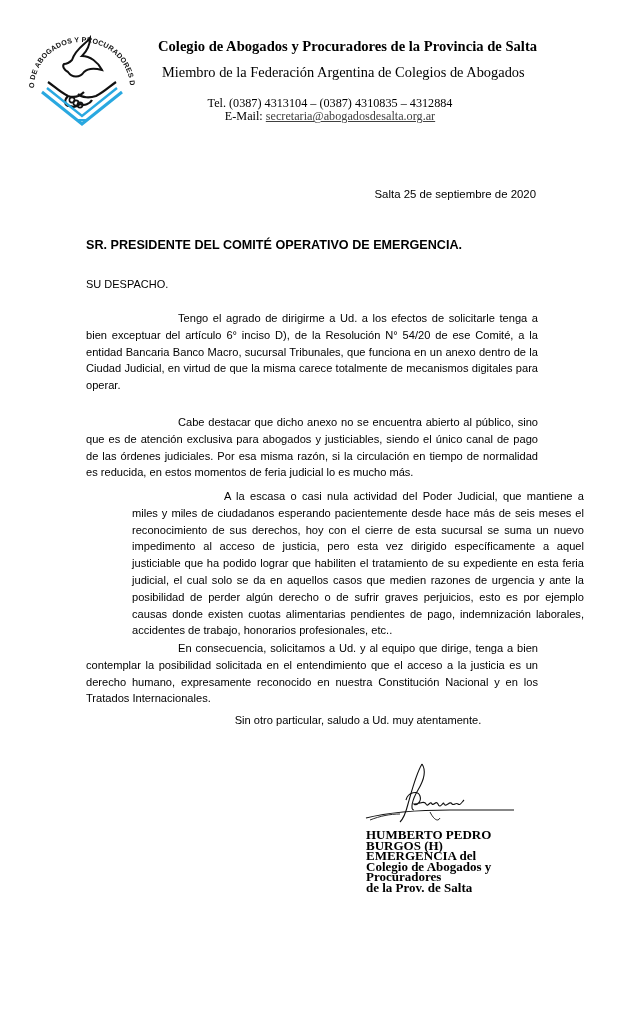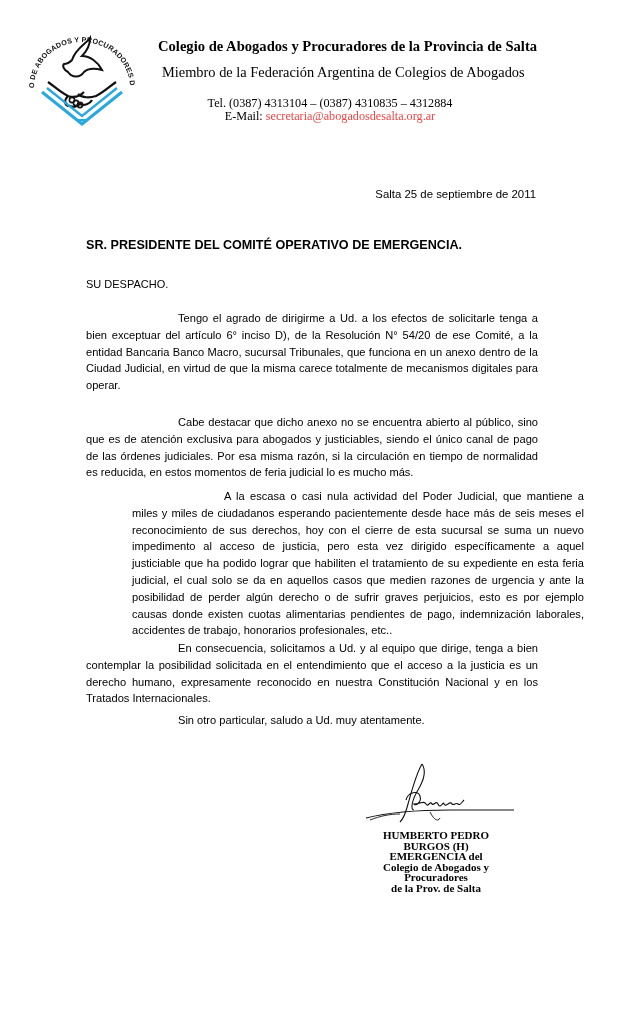--- a/index.html
+++ b/index.html
@@ -5,37 +5,37 @@
     html, body { margin: 0; padding: 0; background: #ffffff; }
     body { width: 622px; height: 1024px; position: relative; overflow: hidden; color: #000; }
     .serif { font-family: "Liberation Serif", "DejaVu Serif", serif; }
     .sans { font-family: "Liberation Sans", "DejaVu Sans", sans-serif; }
 
     #logo { position: absolute; left: 20px; top: 26px; width: 124px; height: 104px; }
 
     .hdr-title { position: absolute; left: 158px; top: 38px; width: 420px; font-size: 14.6px; font-weight: bold; white-space: nowrap; }
     .hdr-sub { position: absolute; left: 162px; top: 64px; font-size: 14.4px; white-space: nowrap; }
     .hdr-addr { position: absolute; left: 170px; top: 97px; width: 320px; text-align: center; font-size: 12.2px; line-height: 13.4px; }
-    .hdr-addr a { color: #ef4444; }
+    .hdr-addr a { color: #404040; text-decoration: underline; }
 
     .date { position: absolute; right: 86px; top: 188px; font-size: 11.4px; white-space: nowrap; }
 
     .addressee { position: absolute; left: 86px; top: 236px; font-size: 12.6px; font-weight: bold; line-height: 18px; white-space: nowrap; }
     .despacho { position: absolute; left: 86px; top: 278px; font-size: 11px; white-space: nowrap; }
 
     .body-text { position: absolute; left: 86px; width: 452px; font-size: 11.1px; line-height: 16.8px; text-align: justify; }
     .body-text .indent { display: inline-block; width: 92px; }
     #p1 { top: 310px; }
     #p2 { top: 414px; }
     #p3 { top: 488px; margin-left: 46px; }
     #p4 { top: 640px; }
-    #p5 { top: 712px; text-align: left; }
+    #p5 { top: 712px; text-align: center; }
 
     #signature { position: absolute; left: 360px; top: 760px; width: 160px; height: 70px; }
-    .sig-block { position: absolute; left: 366px; top: 830px; width: 140px; text-align: center; font-size: 11px; font-weight: bold; line-height: 10.6px; }
+    .sig-block { position: absolute; left: 366px; top: 830px; width: 140px; text-align: left; font-size: 13px; font-weight: bold; line-height: 10.6px; }
   </style>
 </head>
 <body>
 
 <svg id="logo" viewBox="0 0 124 104">
   <defs>
     <path id="ringPath" d="M 14 62 A 48 46 0 0 1 110 62" fill="none"></path>
   </defs>
   <text font-family="Liberation Sans, sans-serif" font-size="7.2" font-weight="bold" fill="#111" letter-spacing="0.2">
     <textPath href="#ringPath" startOffset="50%" text-anchor="middle">COLEGIO DE ABOGADOS Y PROCURADORES DE SALTA</textPath>
@@ -54,21 +54,21 @@
   <rect x="58" y="93" width="8" height="2.4" fill="#29a8e0"></rect>
 </svg>
 
 <div class="hdr-title serif">Colegio de Abogados y Procuradores de la Provincia de Salta</div>
 <div class="hdr-sub serif">Miembro de la Federación Argentina de Colegios de Abogados</div>
 <div class="hdr-addr serif">
   <div>Tel. (0387) 4313104 – (0387) 4310835 – 4312884</div>
   <div><span>E-Mail: </span><a>secretaria@abogadosdesalta.org.ar</a></div>
 </div>
 
-<div class="date sans">Salta 25 de septiembre de 2011</div>
+<div class="date sans">Salta 25 de septiembre de 2020</div>
 
 <div class="addressee sans">
   <div>SR. PRESIDENTE DEL COMITÉ OPERATIVO DE EMERGENCIA.</div>
 </div>
 <div class="despacho sans">SU DESPACHO.</div>
 
 <div class="body-text sans" id="p1"><span class="indent"></span><span>Tengo el agrado de dirigirme a Ud. a los efectos de solicitarle tenga a bien exceptuar del artículo 6° inciso D), de la Resolución N° 54/20 de ese Comité, a la entidad Bancaria Banco Macro, sucursal Tribunales, que funciona en un anexo dentro de la Ciudad Judicial, en virtud de que la misma carece totalmente de mecanismos digitales para operar.</span></div>
 <div class="body-text sans" id="p2"><span class="indent"></span><span>Cabe destacar que dicho anexo no se encuentra abierto al público, sino que es de atención exclusiva para abogados y justiciables, siendo el único canal de pago de las órdenes judiciales. Por esa misma razón, si la circulación en tiempo de normalidad es reducida, en estos momentos de feria judicial lo es mucho más.</span></div>
 <div class="body-text sans" id="p3"><span class="indent"></span><span>A la escasa o casi nula actividad del Poder Judicial, que mantiene a miles y miles de ciudadanos esperando pacientemente desde hace más de seis meses el reconocimiento de sus derechos, hoy con el cierre de esta sucursal se suma un nuevo impedimento al acceso de justicia, pero esta vez dirigido específicamente a aquel justiciable que ha podido lograr que habiliten el tratamiento de su expediente en esta feria judicial, el cual solo se da en aquellos casos que medien razones de urgencia y ante la posibilidad de perder algún derecho o de sufrir graves perjuicios, esto es por ejemplo causas donde existen cuotas alimentarias pendientes de pago, indemnización laborales, accidentes de trabajo, honorarios profesionales, etc..</span></div>
 <div class="body-text sans" id="p4"><span class="indent"></span><span>En consecuencia, solicitamos a Ud. y al equipo que dirige, tenga a bien contemplar la posibilidad solicitada en el entendimiento que el acceso a la justicia es un derecho humano, expresamente reconocido en nuestra Constitución Nacional y en los Tratados Internacionales.</span></div>

